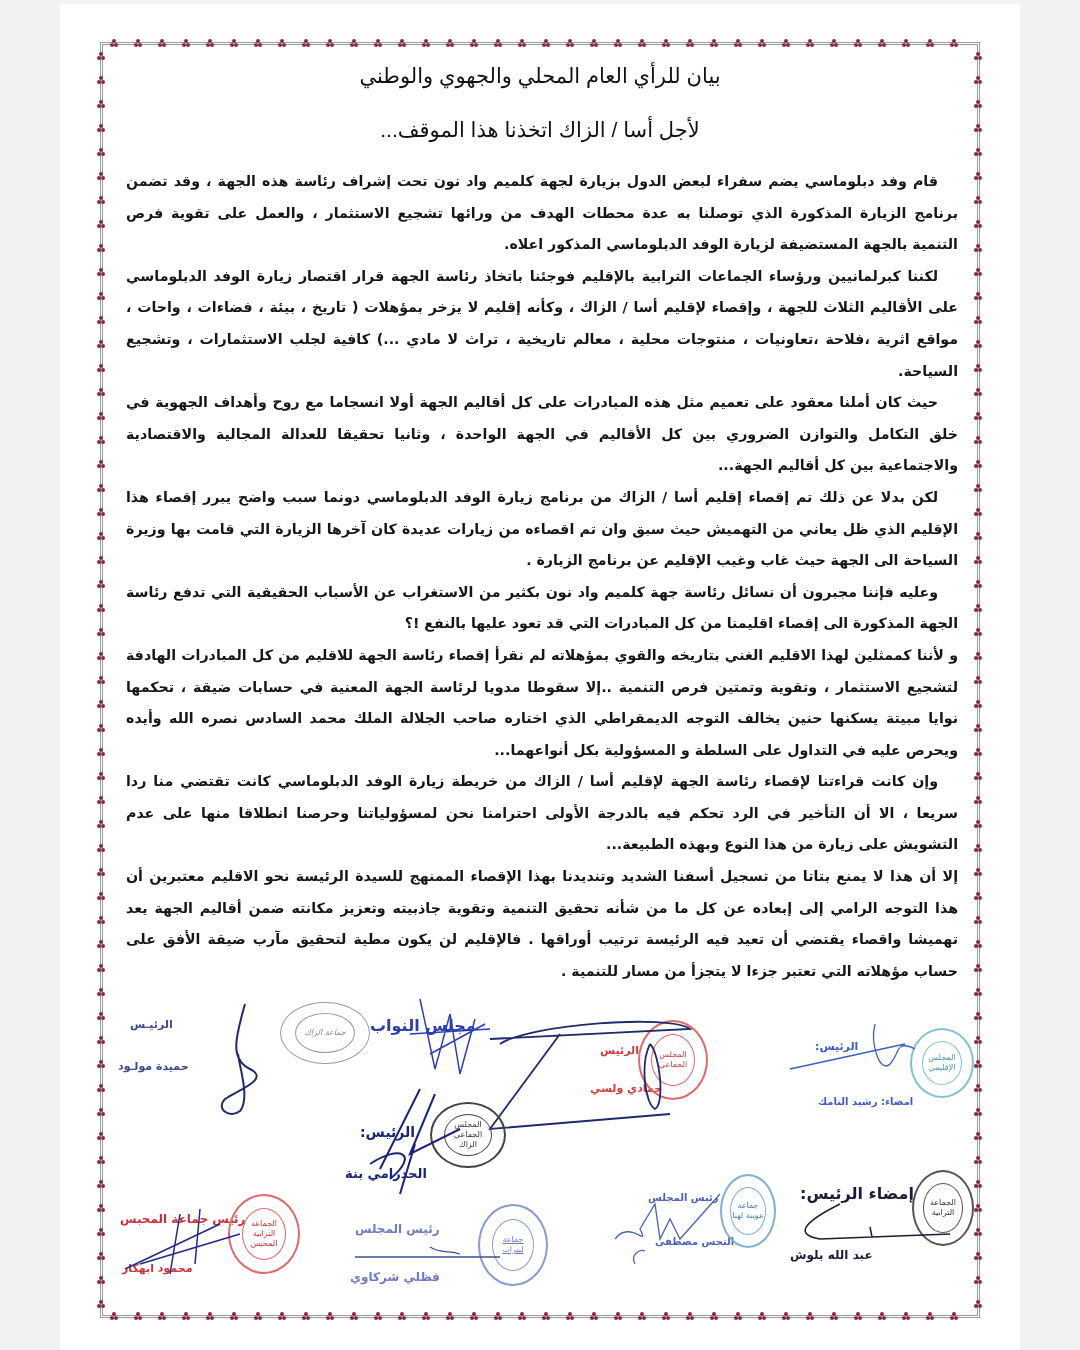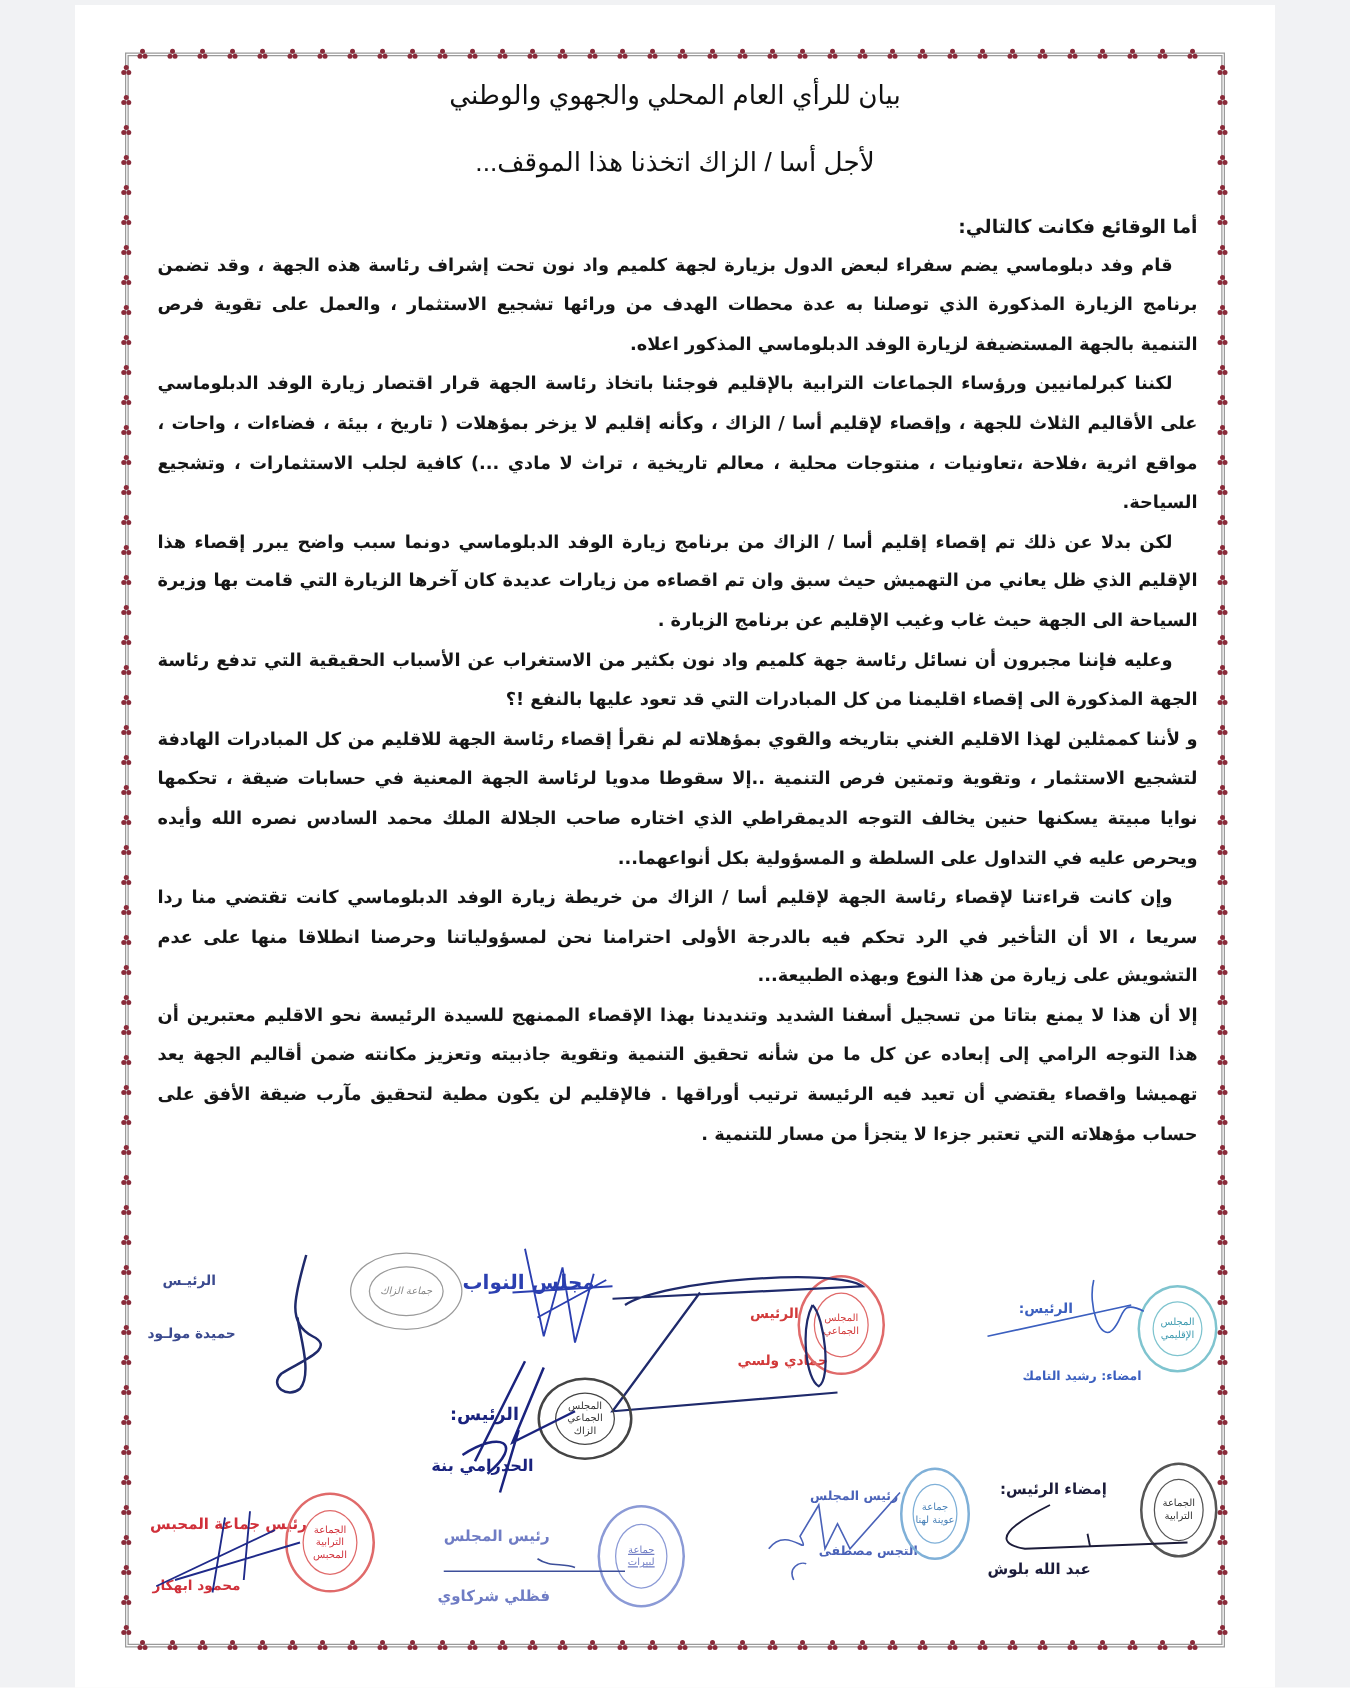--- a/index.html
+++ b/index.html
@@ -953,23 +953,23 @@
         <i></i>
         <i></i>
         <i></i>
       </div>
     </div>
 
   <div class="heading h1">بيان للرأي العام المحلي والجهوي والوطني</div>
   <div class="heading h2">لأجل أسا / الزاك اتخذنا هذا الموقف...</div>
 
   <div class="body-text">
-    <p class="sub">أما الوقائع فكانت كالتالي:</p>
     <p class="indent">قام وفد دبلوماسي يضم سفراء لبعض الدول بزيارة لجهة كلميم واد نون تحت إشراف رئاسة هذه الجهة ، وقد تضمن برنامج الزيارة المذكورة الذي توصلنا به عدة محطات الهدف من ورائها تشجيع الاستثمار ، والعمل على تقوية فرص التنمية بالجهة المستضيفة لزيارة الوفد الدبلوماسي المذكور اعلاه.</p>
     <p class="indent">لكننا كبرلمانيين ورؤساء الجماعات الترابية بالإقليم  فوجئنا باتخاذ رئاسة الجهة قرار اقتصار زيارة الوفد الدبلوماسي على الأقاليم الثلاث للجهة ، وإقصاء لإقليم أسا / الزاك ، وكأنه إقليم لا يزخر بمؤهلات ( تاريخ ، بيئة ، فضاءات ، واحات ، مواقع اثرية ،فلاحة ،تعاونيات ، منتوجات محلية ، معالم تاريخية ، تراث لا مادي ...) كافية لجلب الاستثمارات ، وتشجيع السياحة.</p>
+    <p class="indent">حيث  كان أملنا معقود على تعميم مثل هذه المبادرات على كل أقاليم الجهة أولا انسجاما مع روح وأهداف الجهوية في خلق التكامل والتوازن الضروري بين كل الأقاليم في الجهة الواحدة ، وثانيا تحقيقا للعدالة المجالية والاقتصادية والاجتماعية بين كل أقاليم الجهة...</p>
     <p class="indent">لكن بدلا عن ذلك تم إقصاء إقليم أسا / الزاك من برنامج زيارة الوفد الدبلوماسي دونما سبب واضح يبرر إقصاء هذا الإقليم الذي ظل يعاني من التهميش حيث سبق وان تم اقصاءه من زيارات عديدة  كان آخرها الزيارة التي قامت بها وزيرة السياحة الى الجهة حيث غاب  وغيب الإقليم عن برنامج الزيارة .</p>
     <p class="indent">وعليه فإننا مجبرون أن نسائل رئاسة جهة كلميم واد نون بكثير من الاستغراب عن الأسباب الحقيقية التي تدفع رئاسة الجهة المذكورة الى إقصاء اقليمنا  من كل المبادرات التي قد تعود عليها بالنفع !؟</p>
     <p>و لأننا كممثلين لهذا الاقليم  الغني بتاريخه والقوي بمؤهلاته لم نقرأ إقصاء رئاسة الجهة للاقليم من كل المبادرات الهادفة لتشجيع الاستثمار ، وتقوية وتمتين فرص التنمية ..إلا سقوطا مدويا لرئاسة الجهة المعنية في حسابات ضيقة ، تحكمها نوايا مبيتة يسكنها حنين يخالف التوجه الديمقراطي الذي اختاره صاحب الجلالة الملك محمد السادس نصره الله وأيده ويحرص عليه في التداول على السلطة و المسؤولية بكل أنواعهما...</p>
     <p class="indent">وإن كانت قراءتنا لإقصاء رئاسة الجهة لإقليم أسا / الزاك من خريطة زيارة الوفد الدبلوماسي كانت تقتضي منا ردا سريعا ، الا أن التأخير في الرد تحكم فيه  بالدرجة الأولى احترامنا نحن لمسؤولياتنا وحرصنا انطلاقا منها على عدم التشويش على زيارة من هذا النوع وبهذه الطبيعة...</p>
     <p>إلا أن هذا لا يمنع بتاتا من تسجيل  أسفنا  الشديد وتنديدنا  بهذا الإقصاء الممنهج للسيدة الرئيسة نحو الاقليم معتبرين أن هذا التوجه الرامي إلى إبعاده عن كل ما من شأنه تحقيق التنمية وتقوية جاذبيته وتعزيز مكانته ضمن أقاليم الجهة يعد تهميشا واقصاء يقتضي  أن تعيد فيه الرئيسة ترتيب أوراقها . فالإقليم  لن يكون مطية لتحقيق مآرب ضيقة الأفق على حساب مؤهلاته التي تعتبر جزءا لا يتجزأ من مسار للتنمية .</p>
   </div>
 
   <div class="sig-area">
 
     <div>
@@ -1050,21 +1050,21 @@
       <div class="sig" style="left:555px;top:242px;color:#4a62b8;font-size:10px;">التجس مصطفى</div>
       <div class="stamp" style="left:620px;top:180px;width:56px;height:74px;border:2px solid #7fb0d8;color:#4a82b8;">
         <div class="inner" style="width:36px;height:48px;border:1px solid #7fb0d8;">جماعة عوينة لهنا</div>
       </div>
       <svg class="scribble" style="left:510px;top:195px;" width="120" height="80">
         <path d="M5 50 C20 30, 40 60, 30 40 L45 15 L50 50 L60 30 L70 50 L110 5 M25 75 C20 65, 30 60, 35 62" stroke="#4a62b8" stroke-width="1.3" fill="none"></path>
       </svg>
     </div>
 
     <div>
-      <div class="sig" style="left:700px;top:190px;color:#1c1c3a;font-size:12px;">إمضاء الرئيس:</div>
+      <div class="sig" style="left:700px;top:190px;color:#1c1c3a;font-size:16px;">إمضاء الرئيس:</div>
       <div class="sig" style="left:690px;top:254px;color:#1c1c3a;font-size:12px;">عبد الله بلوش</div>
       <div class="stamp" style="left:812px;top:176px;width:62px;height:76px;border:2px solid #555;color:#333;">
         <div class="inner" style="width:40px;height:50px;border:1px solid #555;">الجماعة الترابية</div>
       </div>
       <svg class="scribble" style="left:680px;top:205px;" width="200" height="50">
         <path d="M60 5 C30 20, 10 35, 40 40 L170 35 M90 28 L92 38" stroke="#1c1c3a" stroke-width="1.5" fill="none"></path>
       </svg>
     </div>
   </div>
 </div>

